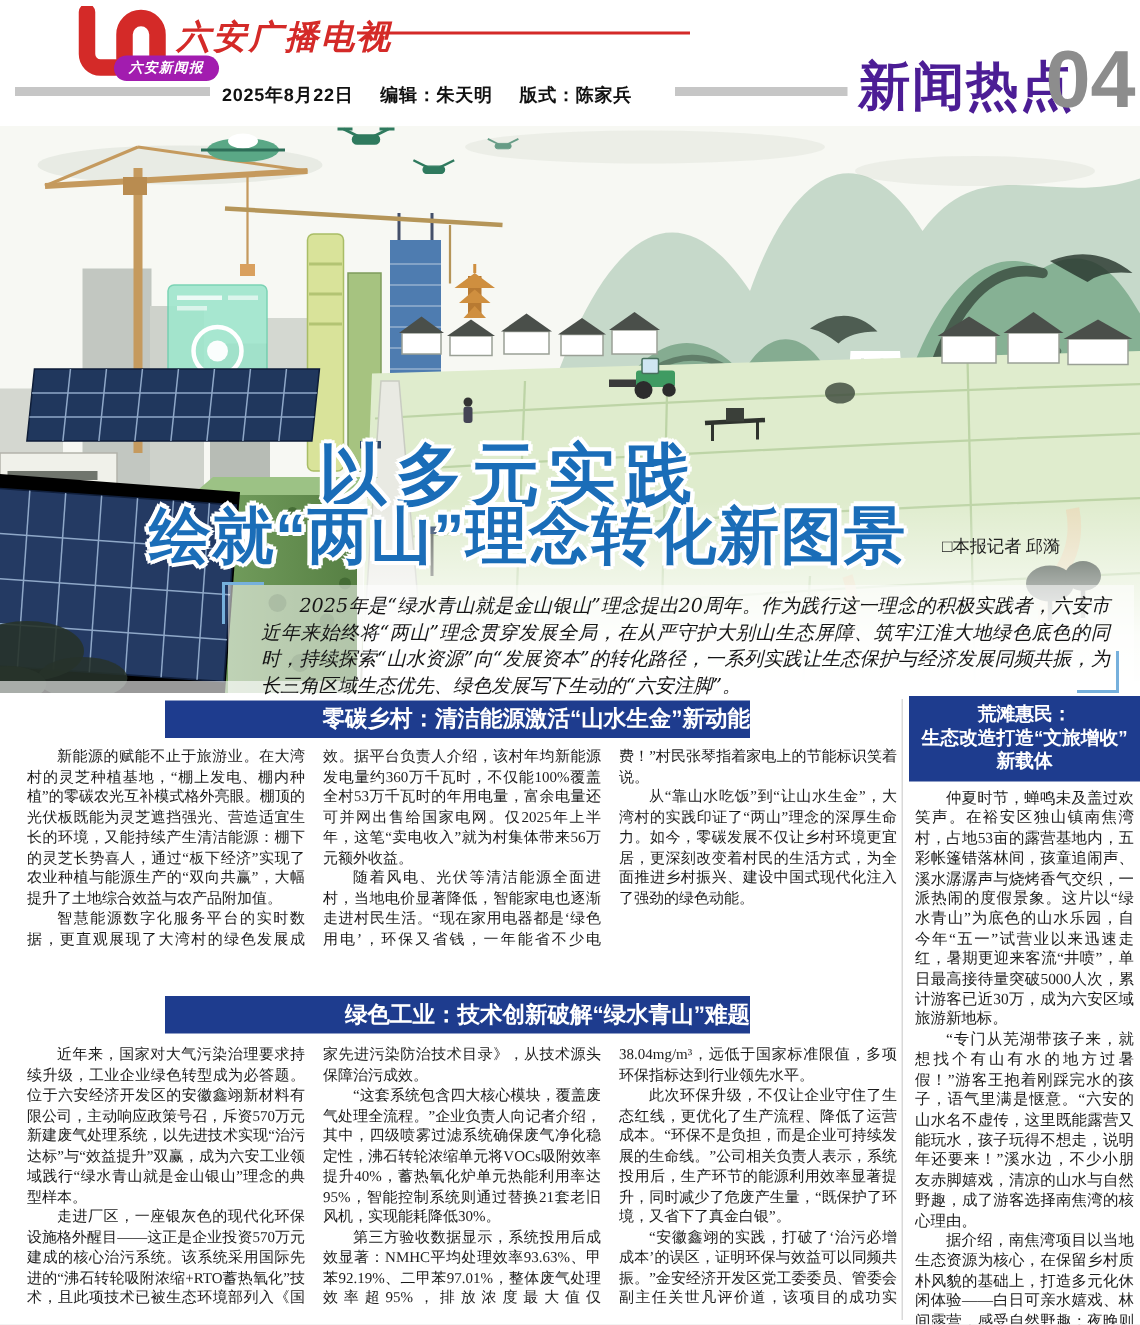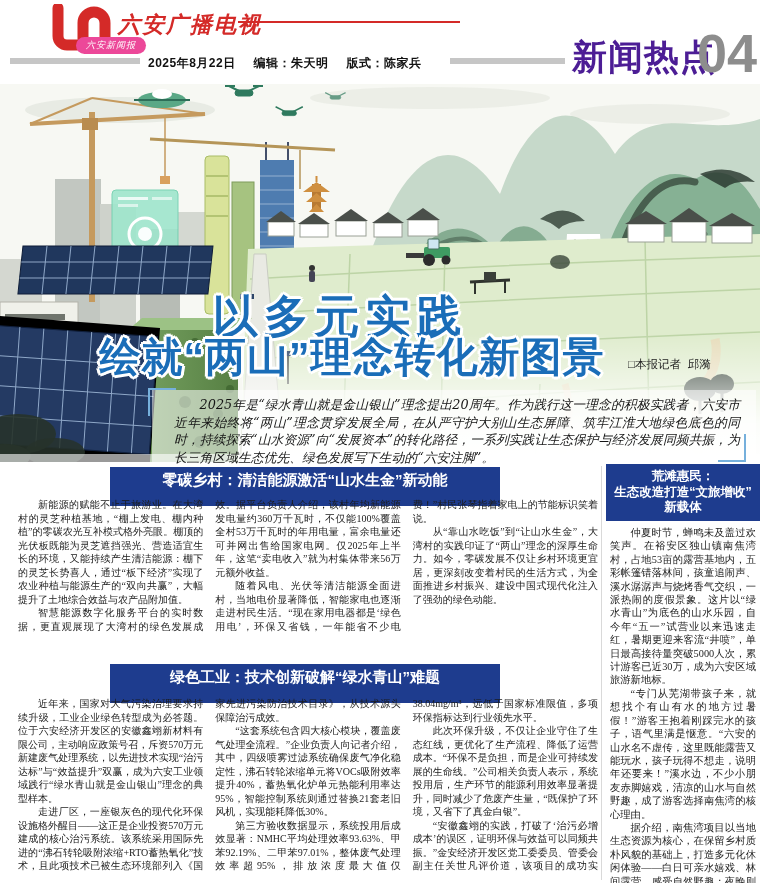--- a/index.html
+++ b/index.html
@@ -5,51 +5,51 @@
   html,body{margin:0;padding:0;background:#e9e9e9;}
   #page{position:relative;width:760px;height:883px;background:#fff;margin:0 auto;overflow:hidden;
         font-family:"Liberation Serif","DejaVu Serif",serif;color:#1b1b1b;}
   .abs{position:absolute;}
 
   
   .monogram{left:50px;top:4px;}
   .brand-script{left:118px;top:10px;font-size:22px;font-weight:bold;font-style:italic;color:#d42a28;
         font-family:"DejaVu Serif",serif;letter-spacing:2px;}
   .brand-line{left:238px;top:21px;width:222px;height:2px;background:#d42a28;}
-  .brand-badge{left:76px;top:37px;background:#ec4899;color:#fff;font-size:9px;font-weight:normal;
+  .brand-badge{left:76px;top:37px;background:#a21caf;color:#fff;font-size:9px;font-weight:bold;
         padding:2px 10px;border-radius:9px;font-style:italic;letter-spacing:1px;}
   .date-bar{top:58px;height:6px;background:#c6c6c6;}
   .date-row{left:148px;top:55px;font-size:12px;font-weight:bold;color:#111;
         font-family:"Liberation Sans",sans-serif;letter-spacing:.5px;}
   .date-row span{margin-right:14px;}
   .sec-name{left:572px;top:34px;font-size:35px;font-weight:900;color:#4c1d95;
         font-family:"Liberation Sans",sans-serif;letter-spacing:1px;}
   .page-no{left:697px;top:22px;font-size:54px;font-weight:900;color:#8d8d8d;
         font-family:"Liberation Sans",sans-serif;}
 
   
   #hero{left:0;top:84px;width:760px;height:378px;}
   .headline{font-weight:900;color:#1a6db8;text-align:center;
         font-family:"Liberation Sans","DejaVu Sans",sans-serif;
         text-shadow:-2px -2px 0 #fff,2px -2px 0 #fff,-2px 2px 0 #fff,2px 2px 0 #fff,
                     0 -3px 0 #fff,0 3px 0 #fff,-3px 0 0 #fff,3px 0 0 #fff;}
   .headline1{left:90px;top:287px;width:500px;font-size:45px;letter-spacing:6px;}
   .headline2{left:22px;top:330px;width:660px;font-size:41px;letter-spacing:1px;}
-  .byline{left:628px;top:357px;font-size:11.5px;color:#222;font-family:Liberation Mono, monospace;}
+  .byline{left:628px;top:357px;font-size:11.5px;color:#222;font-family:Liberation Serif, serif;}
 
   
   .intro{left:152px;top:390px;width:566px;height:66px;padding:6px 16px 6px 22px;
         background:rgba(255,255,255,.55);}
   .intro p{margin:0;font-size:12.8px;line-height:17.6px;font-style:italic;text-align:justify;
         text-indent:2em;color:#151515;font-family:"DejaVu Serif",serif;}
   .corner-tl{left:148px;top:388px;width:26px;height:26px;border-top:2px solid #76b0dc;border-left:2px solid #76b0dc;}
   .corner-br{left:718px;top:434px;width:26px;height:26px;border-bottom:2px solid #76b0dc;border-right:2px solid #76b0dc;}
 
   
-  .sec-bar{left:110px;width:390px;height:39px;background:#1e3c8e;color:#fff;text-align:center;
+  .sec-bar{left:110px;width:390px;height:25px;background:#1e3c8e;color:#fff;text-align:right;
         line-height:25px;font-size:15px;font-weight:bold;font-family:"Liberation Sans",sans-serif;}
   #sec1-bar{top:467px;}
   #sec2-bar{top:664px;}
 
   
   .cols{left:18px;width:580px;column-count:3;column-gap:12px;overflow:hidden;
         font-size:10px;line-height:13.5px;text-align:justify;}
   #sec1-body{top:498px;height:163px;}
   #sec2-body{top:697px;height:186px;}
   .cols p{margin:0;text-indent:2em;}

